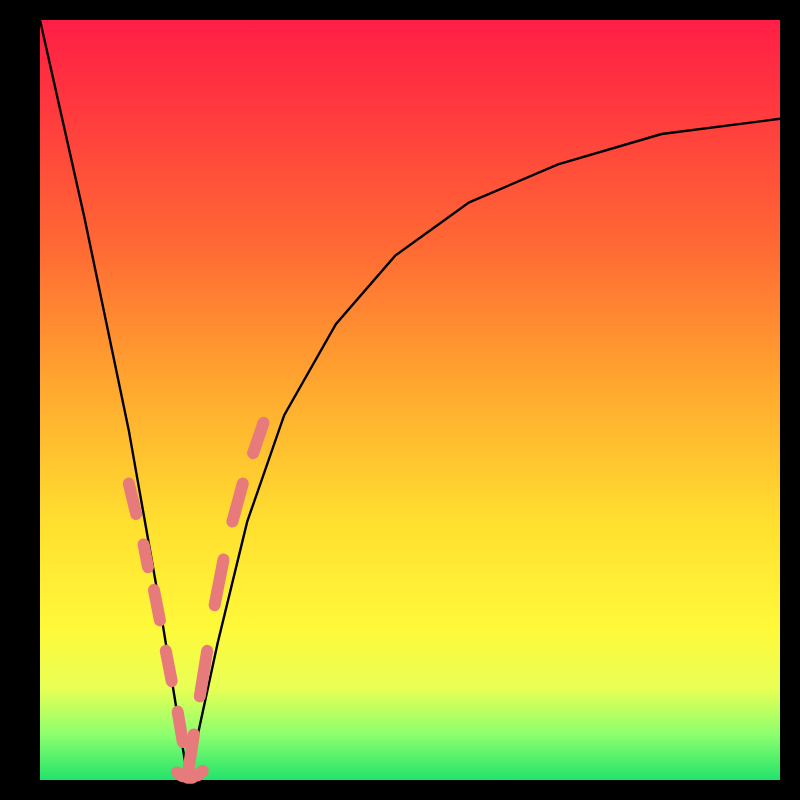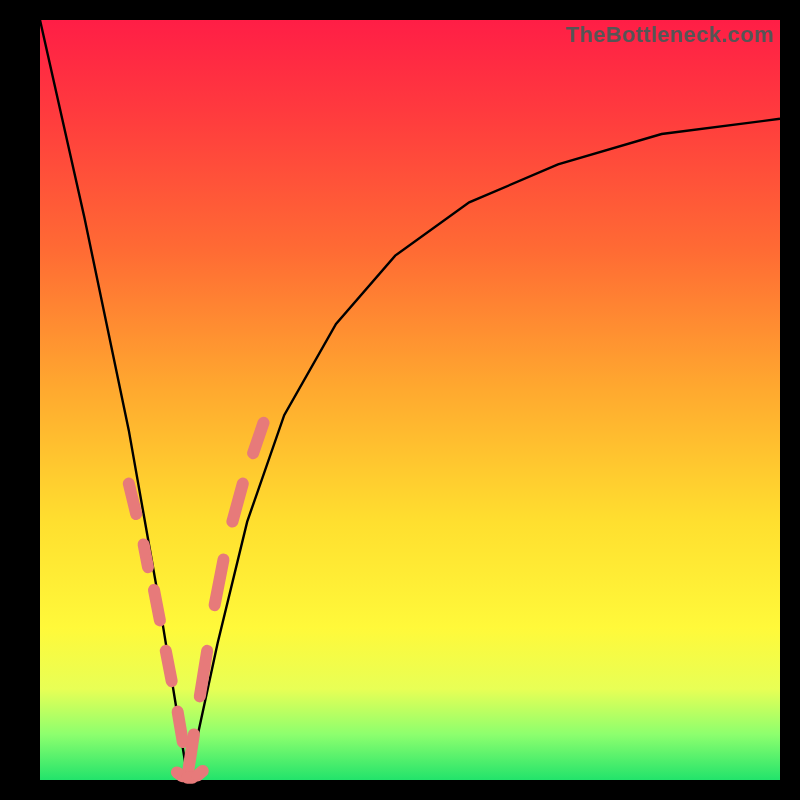--- a/index.html
+++ b/index.html
@@ -63,21 +63,20 @@
     stroke-linecap: round;
     fill: none;
   }
 </style>
 </head>
 <body>
 
 <div class="frame">
   <div class="plot">
 
-    <div class="watermark">TheBottleneck.com</div>
 
     <svg class="curves" viewBox="0 0 740 760">
       <path id="left-arm" fill="none" stroke="#000000" stroke-width="2.4" d="M0.0 0.0 L22.2 98.8 L44.4 197.6 L66.6 304.0 L88.8 410.4 L103.6 494.0 L118.4 577.6 L133.2 668.8 L148.0 760.0 "></path>
       <path id="right-arm" fill="none" stroke="#000000" stroke-width="2.4" d="M148.0 760.0 L177.6 623.2 L207.2 501.6 L244.2 395.2 L296.0 304.0 L355.2 235.6 L429.2 182.4 L518.0 144.4 L621.6 114.0 L740.0 98.8 "></path>
       <g id="beads" class="beads">
           <path d="M 88.8 463.6 L 96.2 494.0"></path>
           <path d="M 96.2 494.0 L 103.6 524.4" stroke-opacity="0"></path>
           <path d="M 103.6 524.4 L 108.0 547.2"></path>
           <path d="M 108.0 547.2 L 114.0 570.0" stroke-opacity="0"></path>
           <path d="M 114.0 570.0 L 119.9 600.4"></path>

